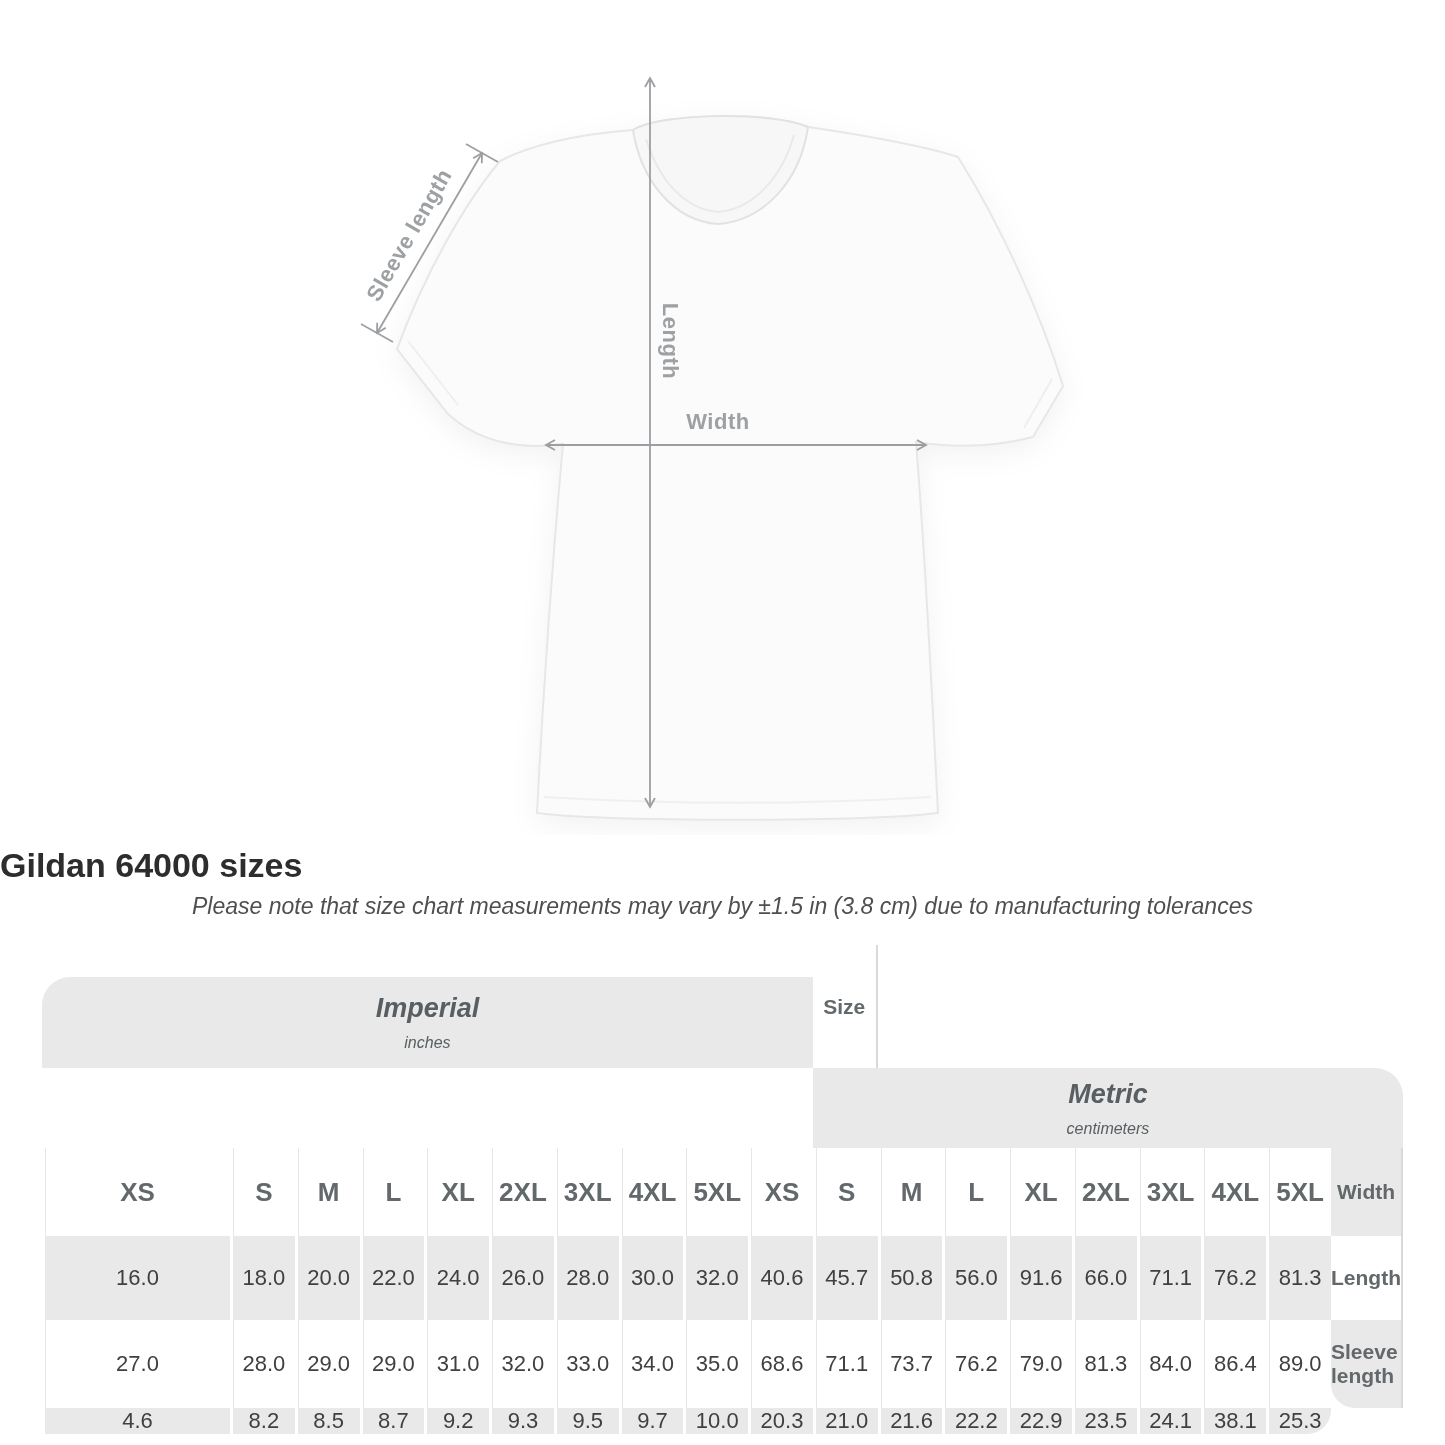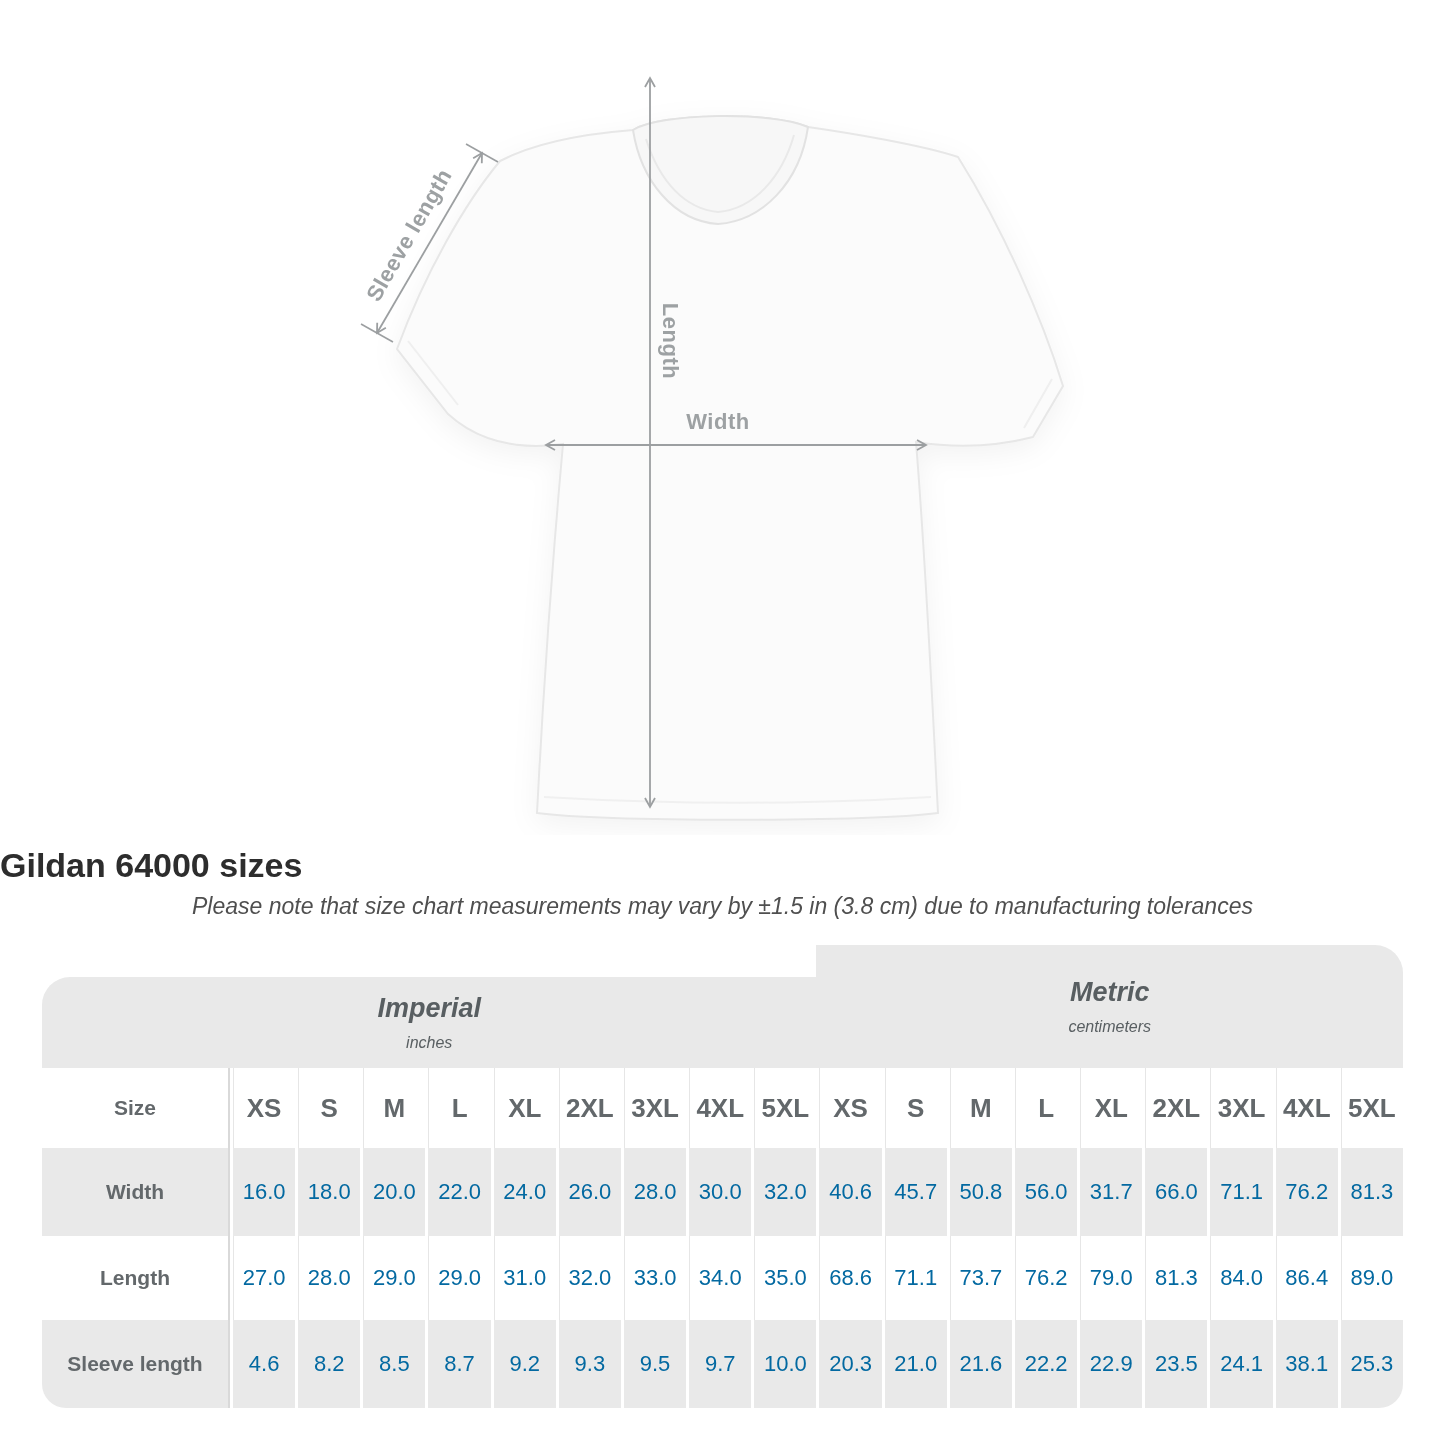--- a/index.html
+++ b/index.html
@@ -25,21 +25,21 @@
   .band .g-name{font-size:27px;font-weight:bold;font-style:italic;}
   .band .g-unit{font-size:16px;font-style:italic;}
   .band-imperial{grid-column:1 / span 10;border-top-left-radius:28px;margin-top:32px;}
   .band-metric{grid-column:11 / span 9;border-top-right-radius:28px;}
   .d{border-left:3px solid #ffffff;}
   .w{background:#ffffff;}
   .w.d{box-shadow:inset 1px 0 0 #e6e6e6;}
   .g{background:#e9e9e9;}
   .lbl{border-right:2px solid #d9d9d9;font-weight:bold;font-size:21px;color:#63686b;}
   .colh{font-weight:bold;font-size:26px;color:#63686b;}
-  .num{font-size:22px;color:#0369a1;}
+  .num{font-size:22px;color:#404040;}
   .rb-left{border-bottom-left-radius:24px;}
   .rb-right{border-bottom-right-radius:24px;text-align:right;}
 </style>
 </head>
 <body>
 
 <div class="canvas">
 
   <svg class="shirt-svg" width="760" height="790" viewBox="0 0 760 790">
     <defs>
@@ -94,26 +94,26 @@
 
   <div class="title">Gildan 64000 sizes</div>
   <div class="subtitle">Please note that size chart measurements may vary by ±1.5 in (3.8 cm) due to manufacturing tolerances</div>
 
   <div class="size-table">
 
     <div class="cell band band-imperial">
       <span class="g-name">Imperial</span>
       <span class="g-unit">inches</span>
     </div>
+    <div class="cell lbl w">Size</div>
+
     <div class="cell band band-metric">
       <span class="g-name">Metric</span>
       <span class="g-unit">centimeters</span>
     </div>
-
-    <div class="cell lbl w">Size</div>
     <div class="cell d w colh">XS</div>
     <div class="cell d w colh">S</div>
     <div class="cell d w colh">M</div>
     <div class="cell d w colh">L</div>
     <div class="cell d w colh">XL</div>
     <div class="cell d w colh">2XL</div>
     <div class="cell d w colh">3XL</div>
     <div class="cell d w colh">4XL</div>
     <div class="cell d w colh">5XL</div>
     <div class="cell d w colh">XS</div>
@@ -133,21 +133,21 @@
     <div class="cell d g num">22.0</div>
     <div class="cell d g num">24.0</div>
     <div class="cell d g num">26.0</div>
     <div class="cell d g num">28.0</div>
     <div class="cell d g num">30.0</div>
     <div class="cell d g num">32.0</div>
     <div class="cell d g num">40.6</div>
     <div class="cell d g num">45.7</div>
     <div class="cell d g num">50.8</div>
     <div class="cell d g num">56.0</div>
-    <div class="cell d g num">31.7</div>
+    <div class="cell d g num">91.6</div>
     <div class="cell d g num">66.0</div>
     <div class="cell d g num">71.1</div>
     <div class="cell d g num">76.2</div>
     <div class="cell d g num">81.3</div>
 
     <div class="cell lbl w">Length</div>
     <div class="cell d w num">27.0</div>
     <div class="cell d w num">28.0</div>
     <div class="cell d w num">29.0</div>
     <div class="cell d w num">29.0</div>

